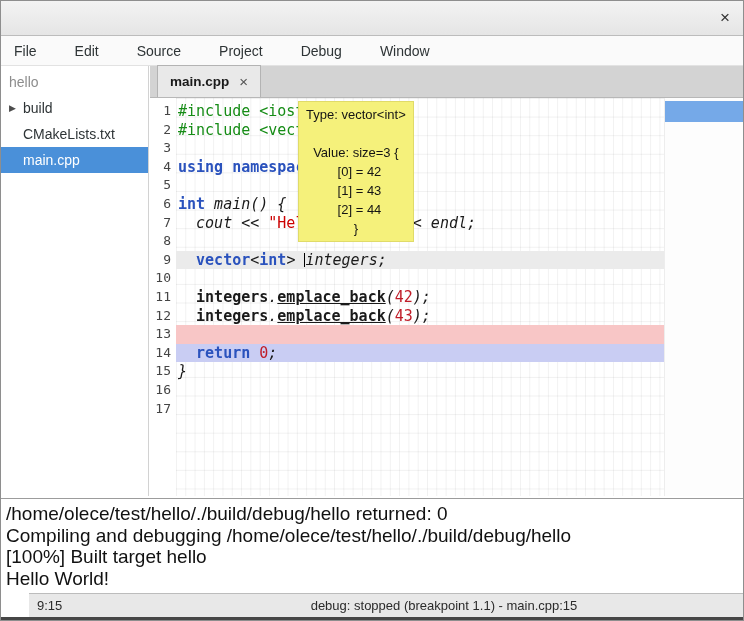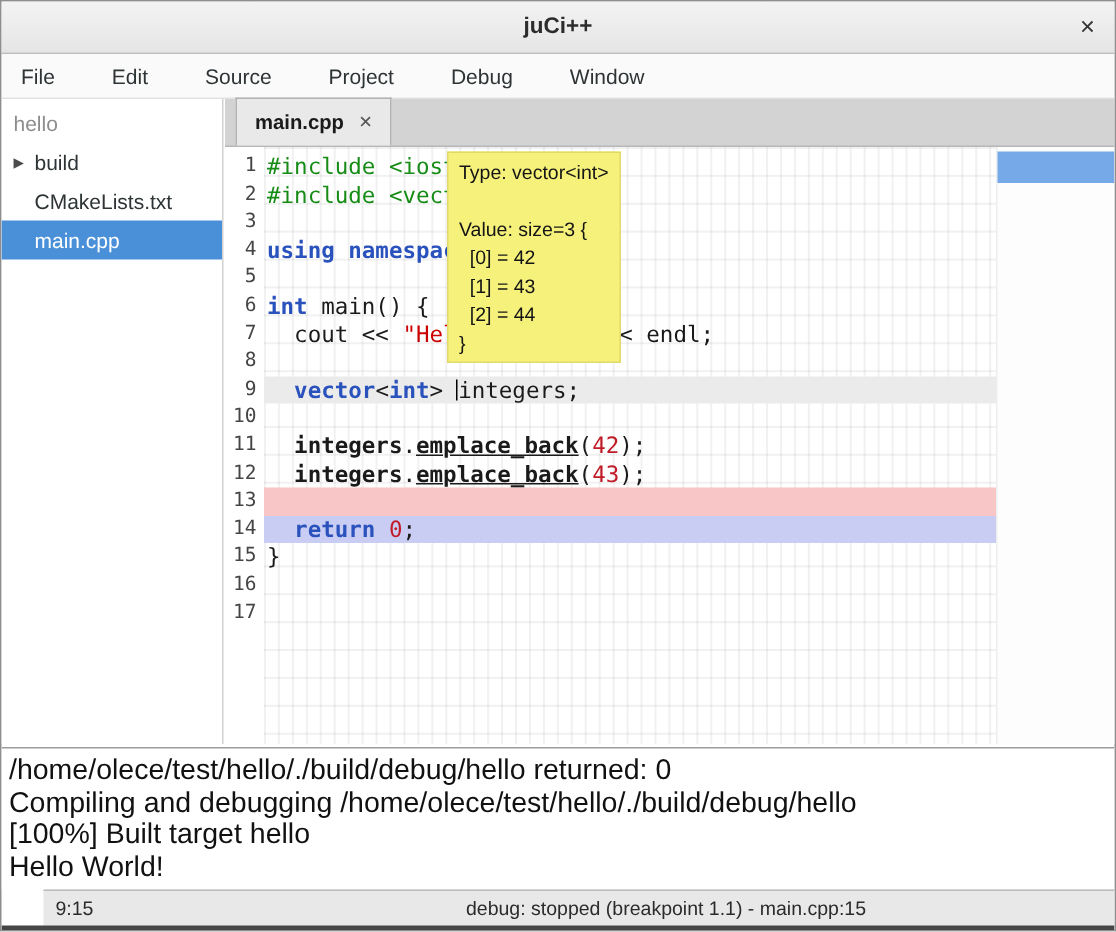--- a/index.html
+++ b/index.html
@@ -42,59 +42,58 @@
               font-family:"DejaVu Sans Mono",monospace;font-size:13px;color:#454545;}
   .codearea{flex:1;padding-top:4px;box-sizing:border-box;position:relative;
     background-image:linear-gradient(to right,rgba(0,0,0,0.055) 1px,transparent 1px),
                      linear-gradient(to bottom,rgba(0,0,0,0.055) 1px,transparent 1px);
     background-size:9.3px 18.6px;}
   .cl{height:18.6px;line-height:18.6px;font-family:"DejaVu Sans Mono",monospace;font-size:15px;
       white-space:pre;padding-left:2px;color:#1a1a1a;}
   .cl.current{background:var(--current-line,#ebebeb);}
   .cl.breakpoint{background:var(--breakpoint-line,#f8c6c6);}
   .cl.debug-stop{background:var(--debug-line,#c9cdf3);}
-  .seg-pl{color:#1a1a1a;}
+  .seg-pl{color:#1a1a1a;font-style:italic;}
   .seg-pp{color:var(--preprocessor,#168c16);}
   .seg-kw{color:var(--keyword,#2a52bd);font-weight:bold;}
   .seg-str{color:var(--string,#cc0000);}
   .seg-num{color:var(--number,#c01c28);}
   .seg-var{font-weight:bold;}
   .seg-mem{font-weight:bold;text-decoration:underline;}
   .seg-cursor{display:inline-block;width:0;height:14px;border-left:1.5px solid #000;margin-bottom:-2px;}
 
   
   .minimap{width:78px;flex:none;background:#fdfdfd;position:relative;border-left:1px solid #ededed;}
   .minimap-thumb{position:absolute;top:3px;left:0;right:0;height:21px;background:var(--scroll-thumb,#5294e2);opacity:0.8;}
 
   
   .tooltip{position:absolute;left:297px;top:100px;width:max-content;min-width:112px;z-index:20;
            background:var(--tooltip-bg,#f5f17b);border:1px solid #e0db69;padding:3px 7px;
            font-size:13px;line-height:19px;color:#141414;white-space:pre;box-sizing:border-box;}
-  .tt-line{height:19px;}
+  .tt-line{height:19px;text-align:center;}
 
   
   .terminal{position:absolute;left:0;top:497px;width:100%;height:95px;background:#fff;
             border-top:1px solid #9c9c9c;box-sizing:border-box;padding:4px 5px;
             font-size:19px;color:#111;}
   .term-line{height:21.5px;line-height:21.5px;white-space:pre;}
 
   
   .statusbar{position:absolute;left:0;top:592px;width:100%;height:28px;background:#e8e8e8;
              border-top:1px solid #bcbcbc;box-sizing:border-box;font-size:13px;color:#2b2b2b;margin-left:28px;}
   .status-pos{position:absolute;left:8px;top:4px;}
   .status-center{position:absolute;width:100%;text-align:center;top:4px;padding-left:44px;}
   .window-edge{position:absolute;left:0;top:616px;width:100%;height:5px;background:#464646;}
 </style>
 </head>
 <body>
 
 <div class="window">
 
   <div class="titlebar">
-    <div class="title">juCi++</div>
     <div class="close-btn">×</div>
   </div>
 
   <div class="menubar">
       <span class="menu-item">File</span>
       <span class="menu-item">Edit</span>
       <span class="menu-item">Source</span>
       <span class="menu-item">Project</span>
       <span class="menu-item">Debug</span>
       <span class="menu-item">Window</span>

